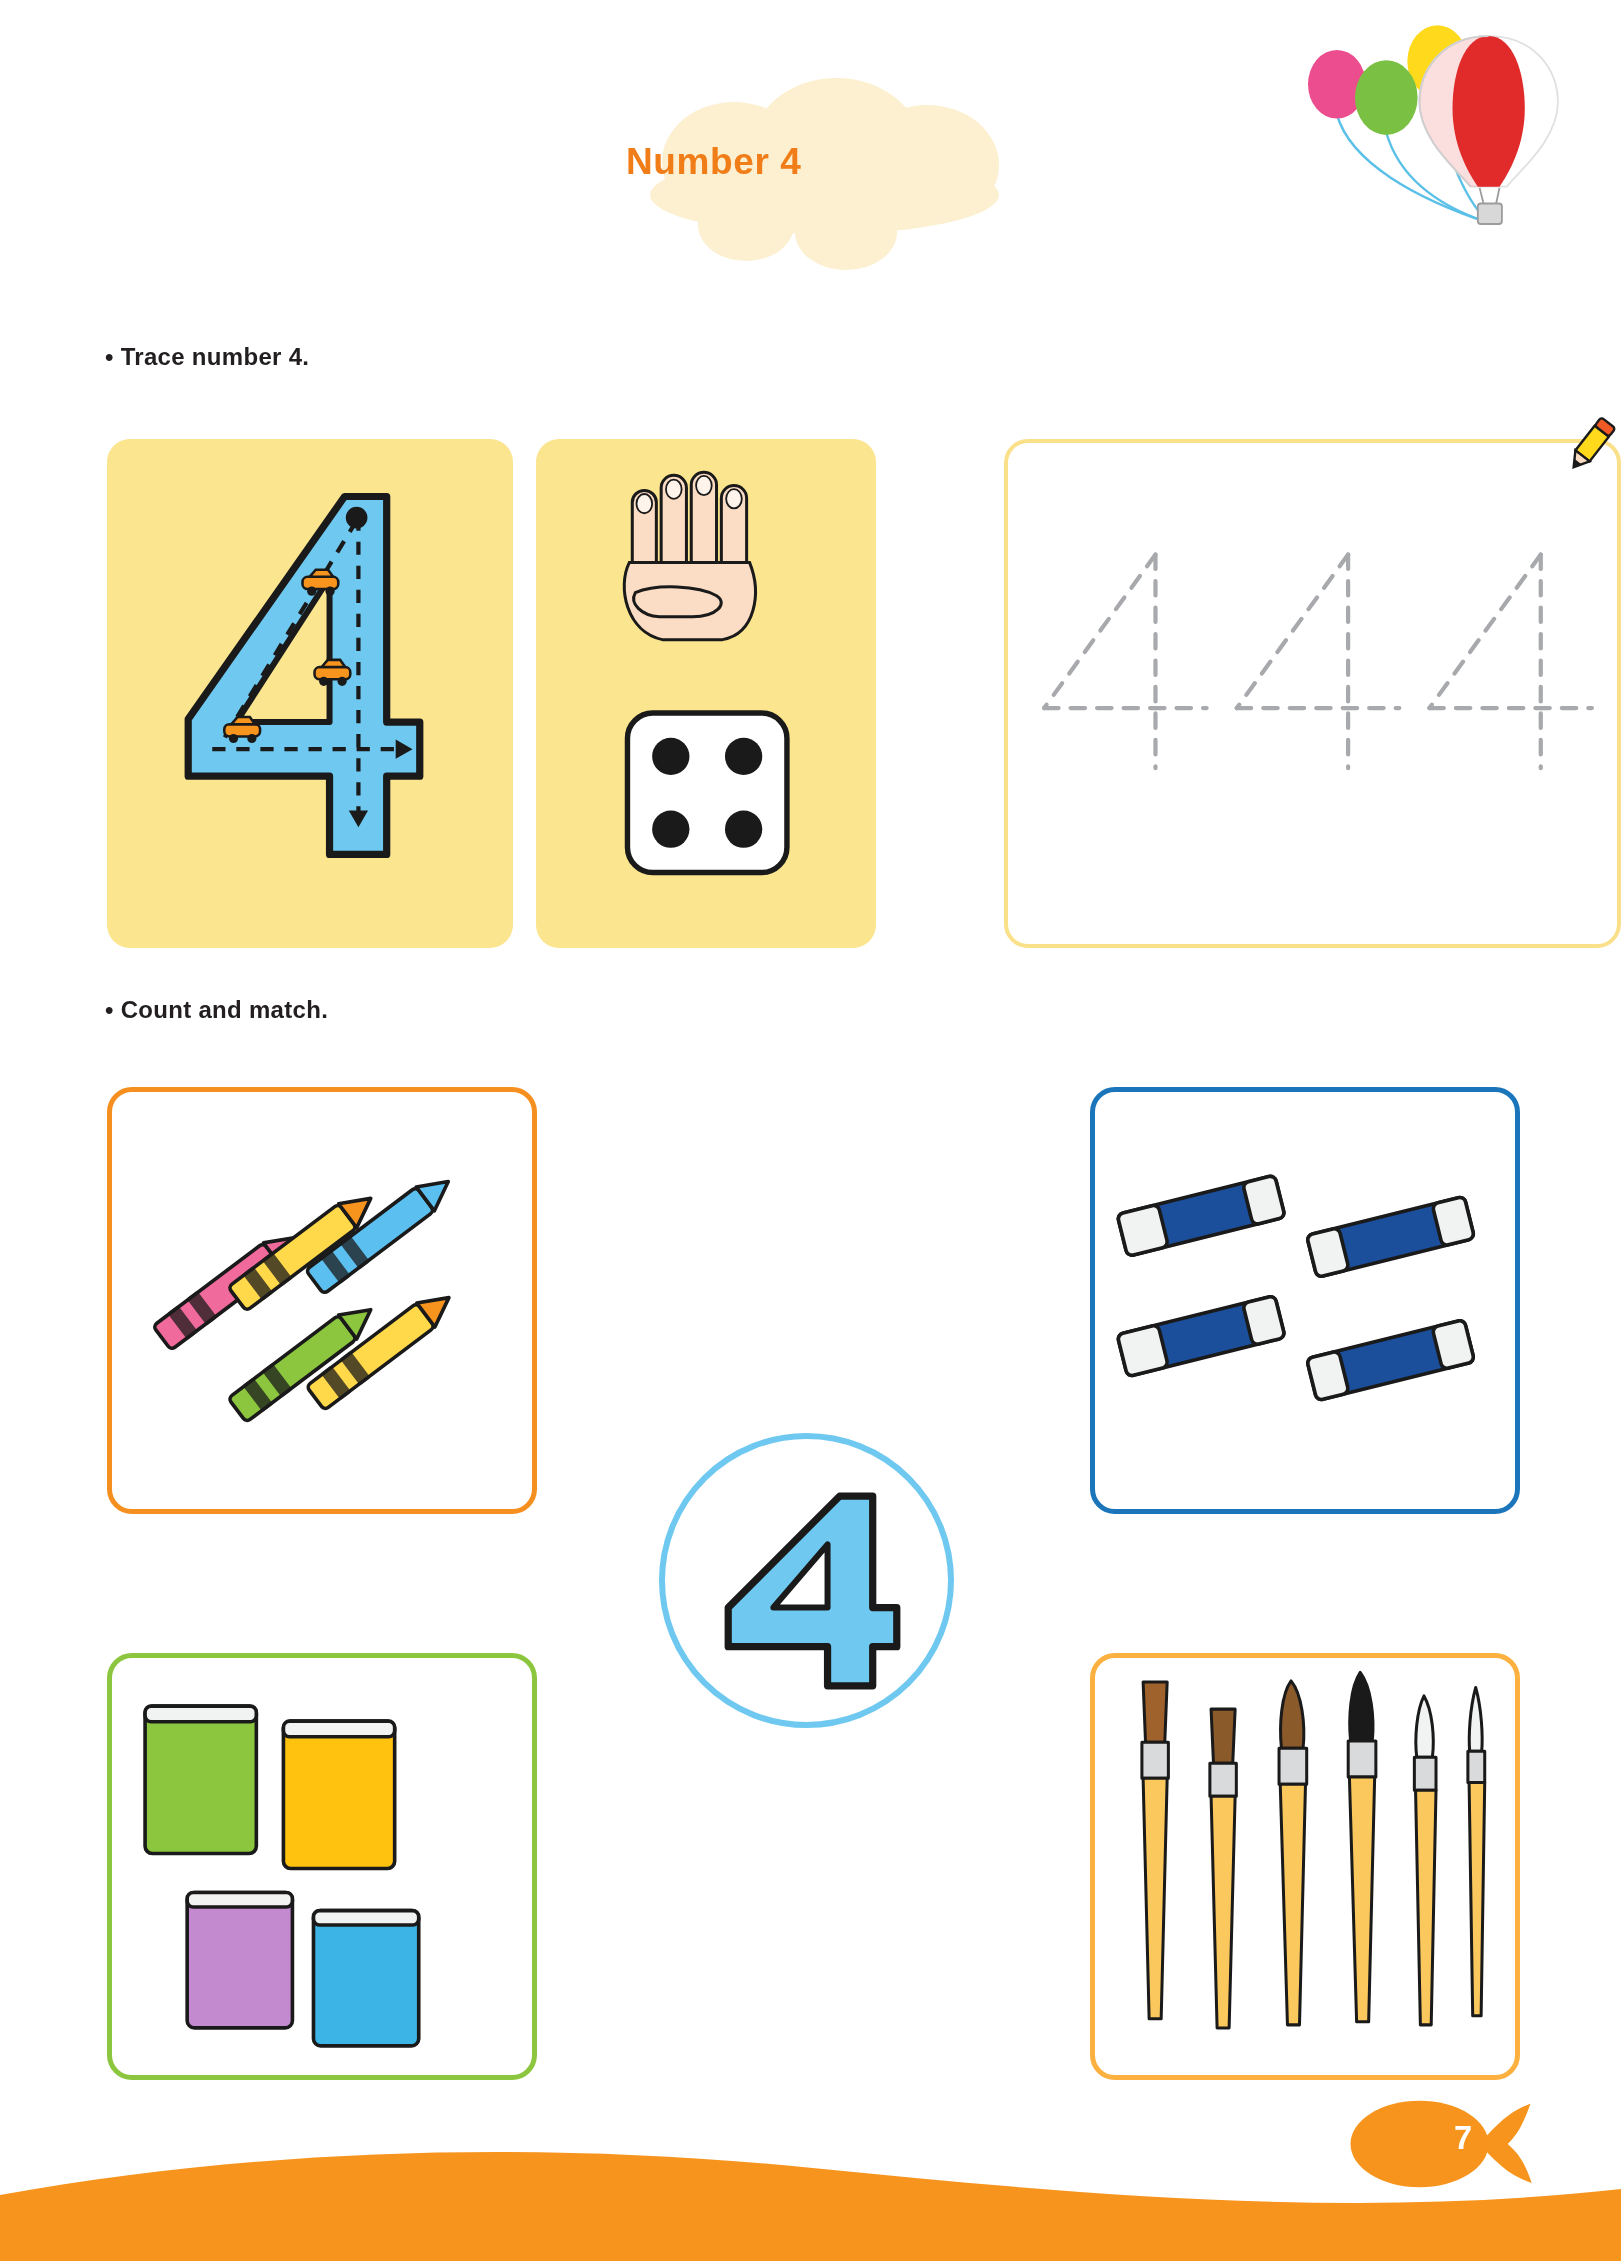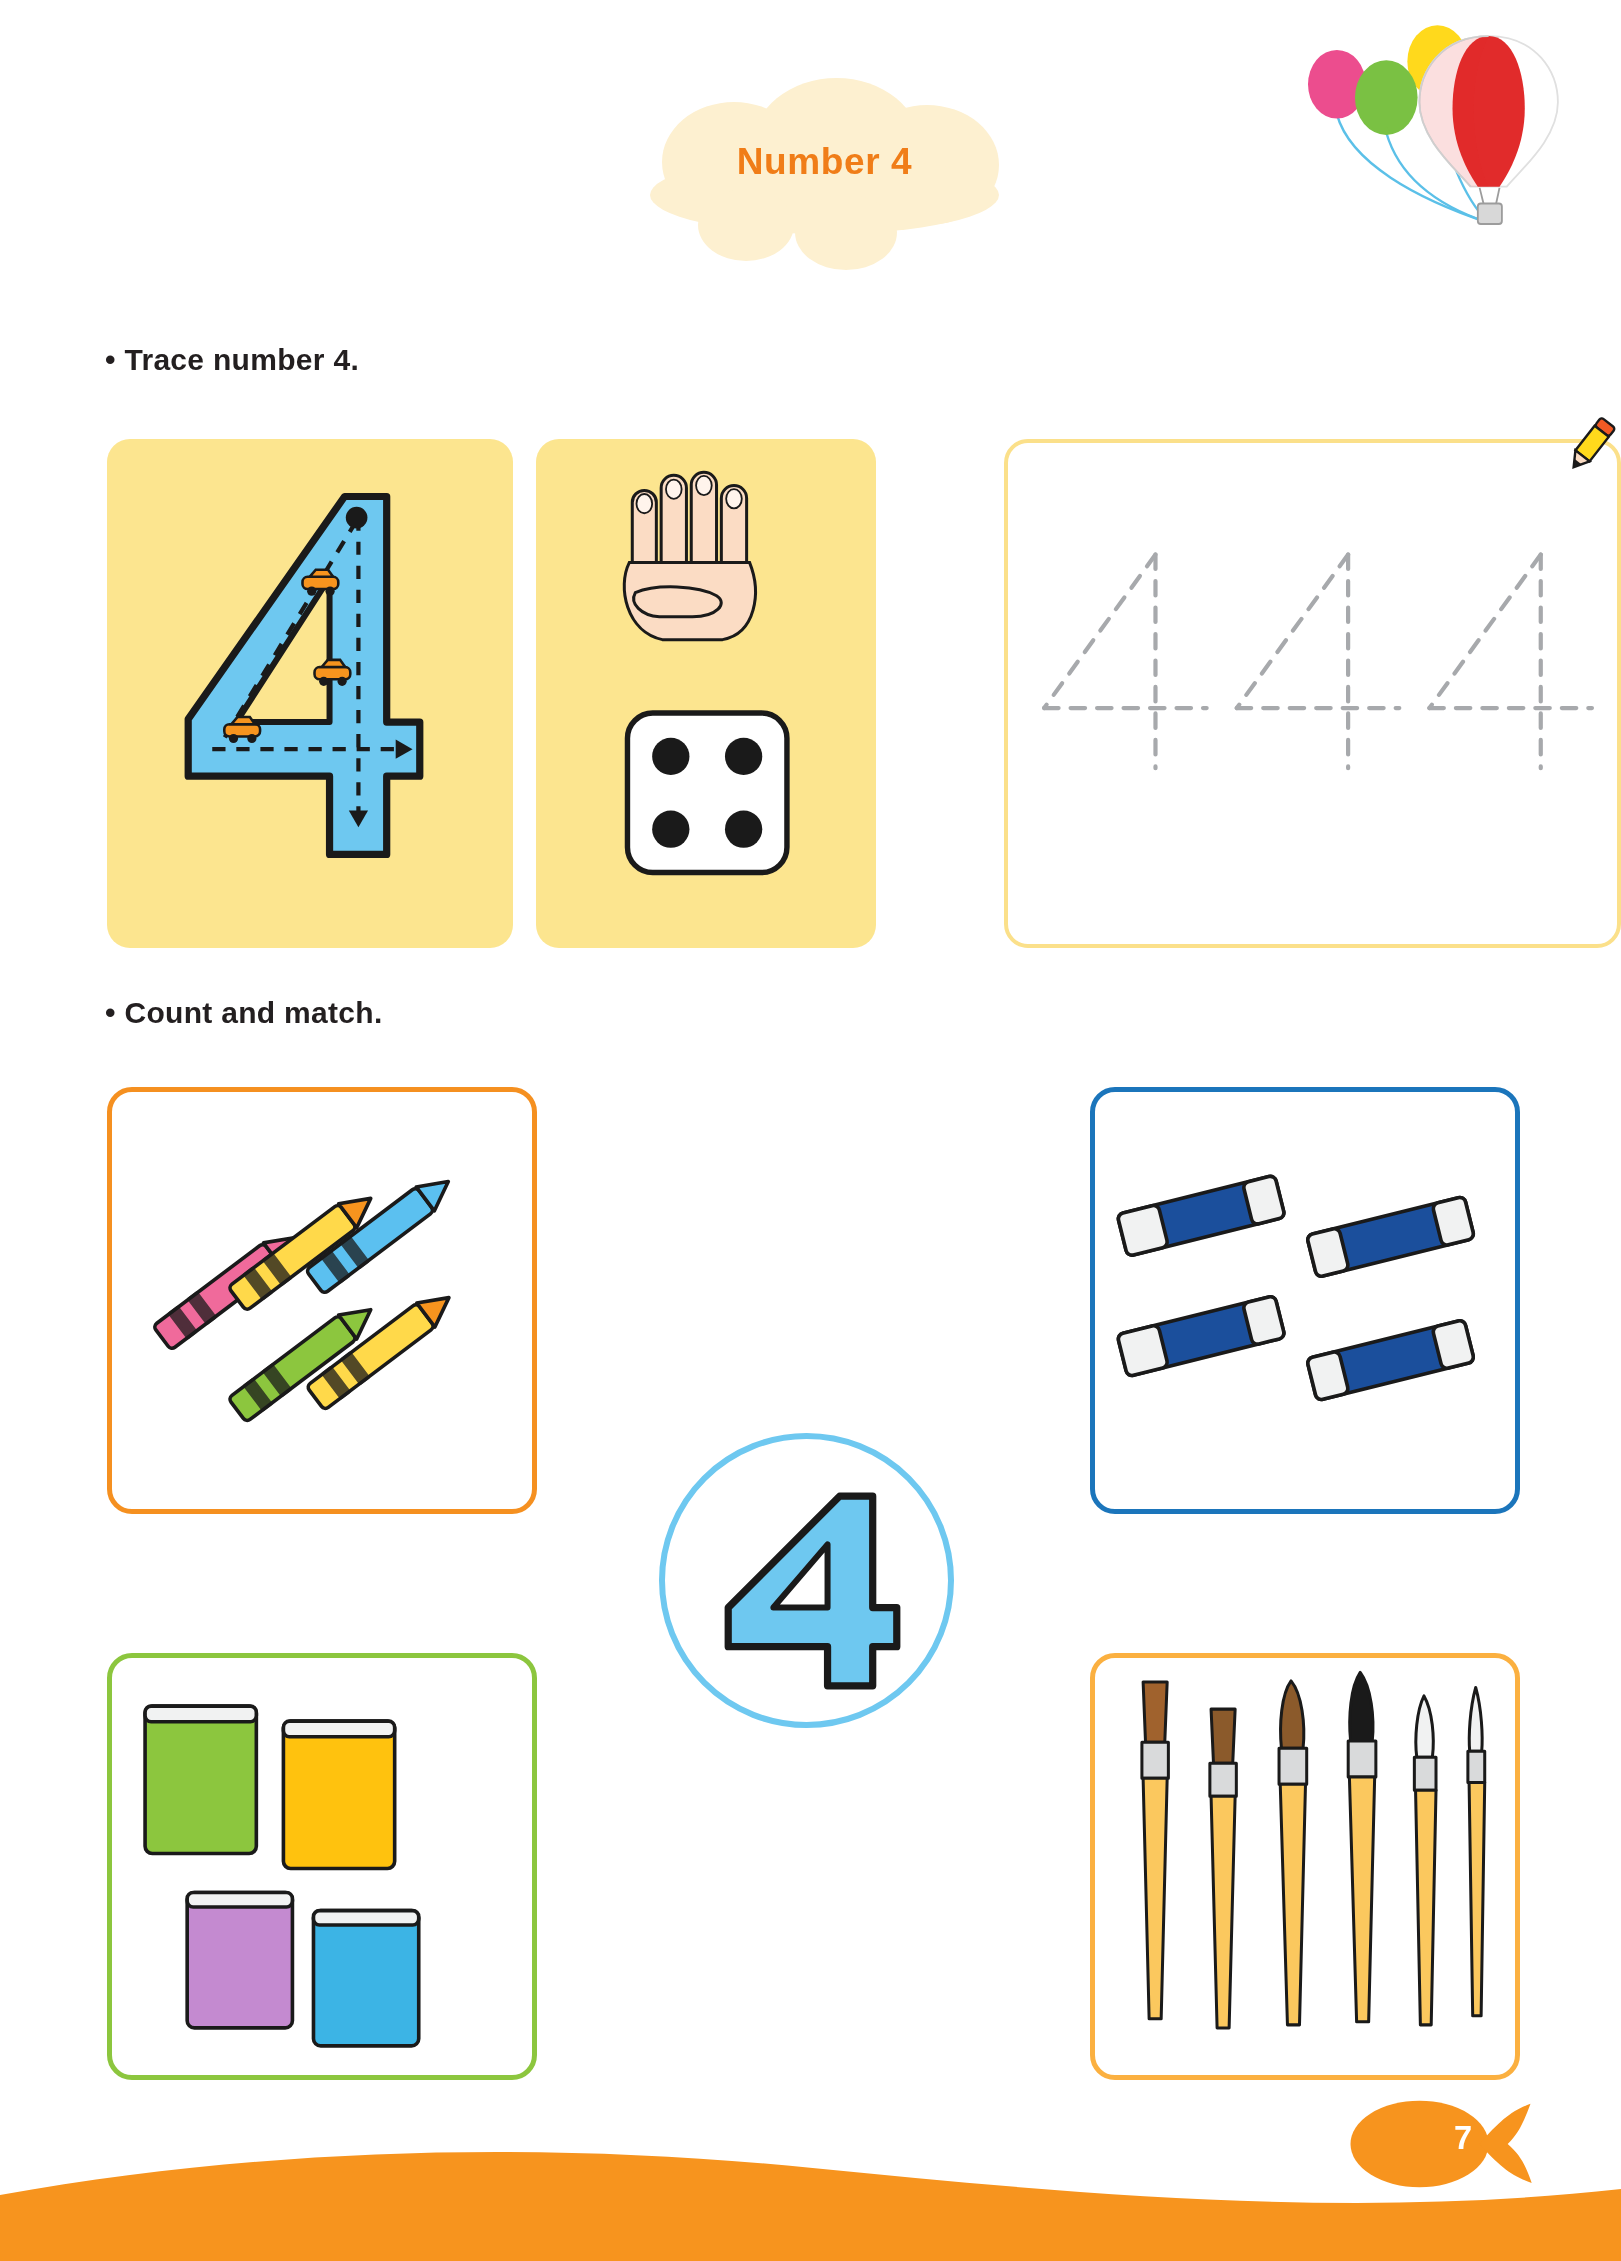--- a/index.html
+++ b/index.html
@@ -26,41 +26,40 @@
   .cloud-blob {
     position: absolute;
     background: #fdf0d0;
     border-radius: 50%;
   }
   .cloud-title {
     position: absolute;
     left: 0;
     top: 63px;
     width: 397px;
-    text-align: center;
     color: #f07d18;
     font-size: 37px;
     font-weight: bold;
     letter-spacing: 0.6px;
     z-index: 5;
   }
 
   
   .balloons {
     position: absolute;
     right: 36px;
     top: 24px;
     width: 277px;
     height: 235px;
   }
 
   
   .section-heading {
     position: absolute;
-    font-size: 30px;
+    font-size: 24px;
     font-weight: bold;
     color: #231f20;
     letter-spacing: 0.3px;
   }
   #trace-heading { left: 105px; top: 343px; }
   #count-heading { left: 105px; top: 996px; text-align: center; }
 
   
   .trace-row { position: absolute; left: 107px; top: 439px; }
   .yellow-card {

